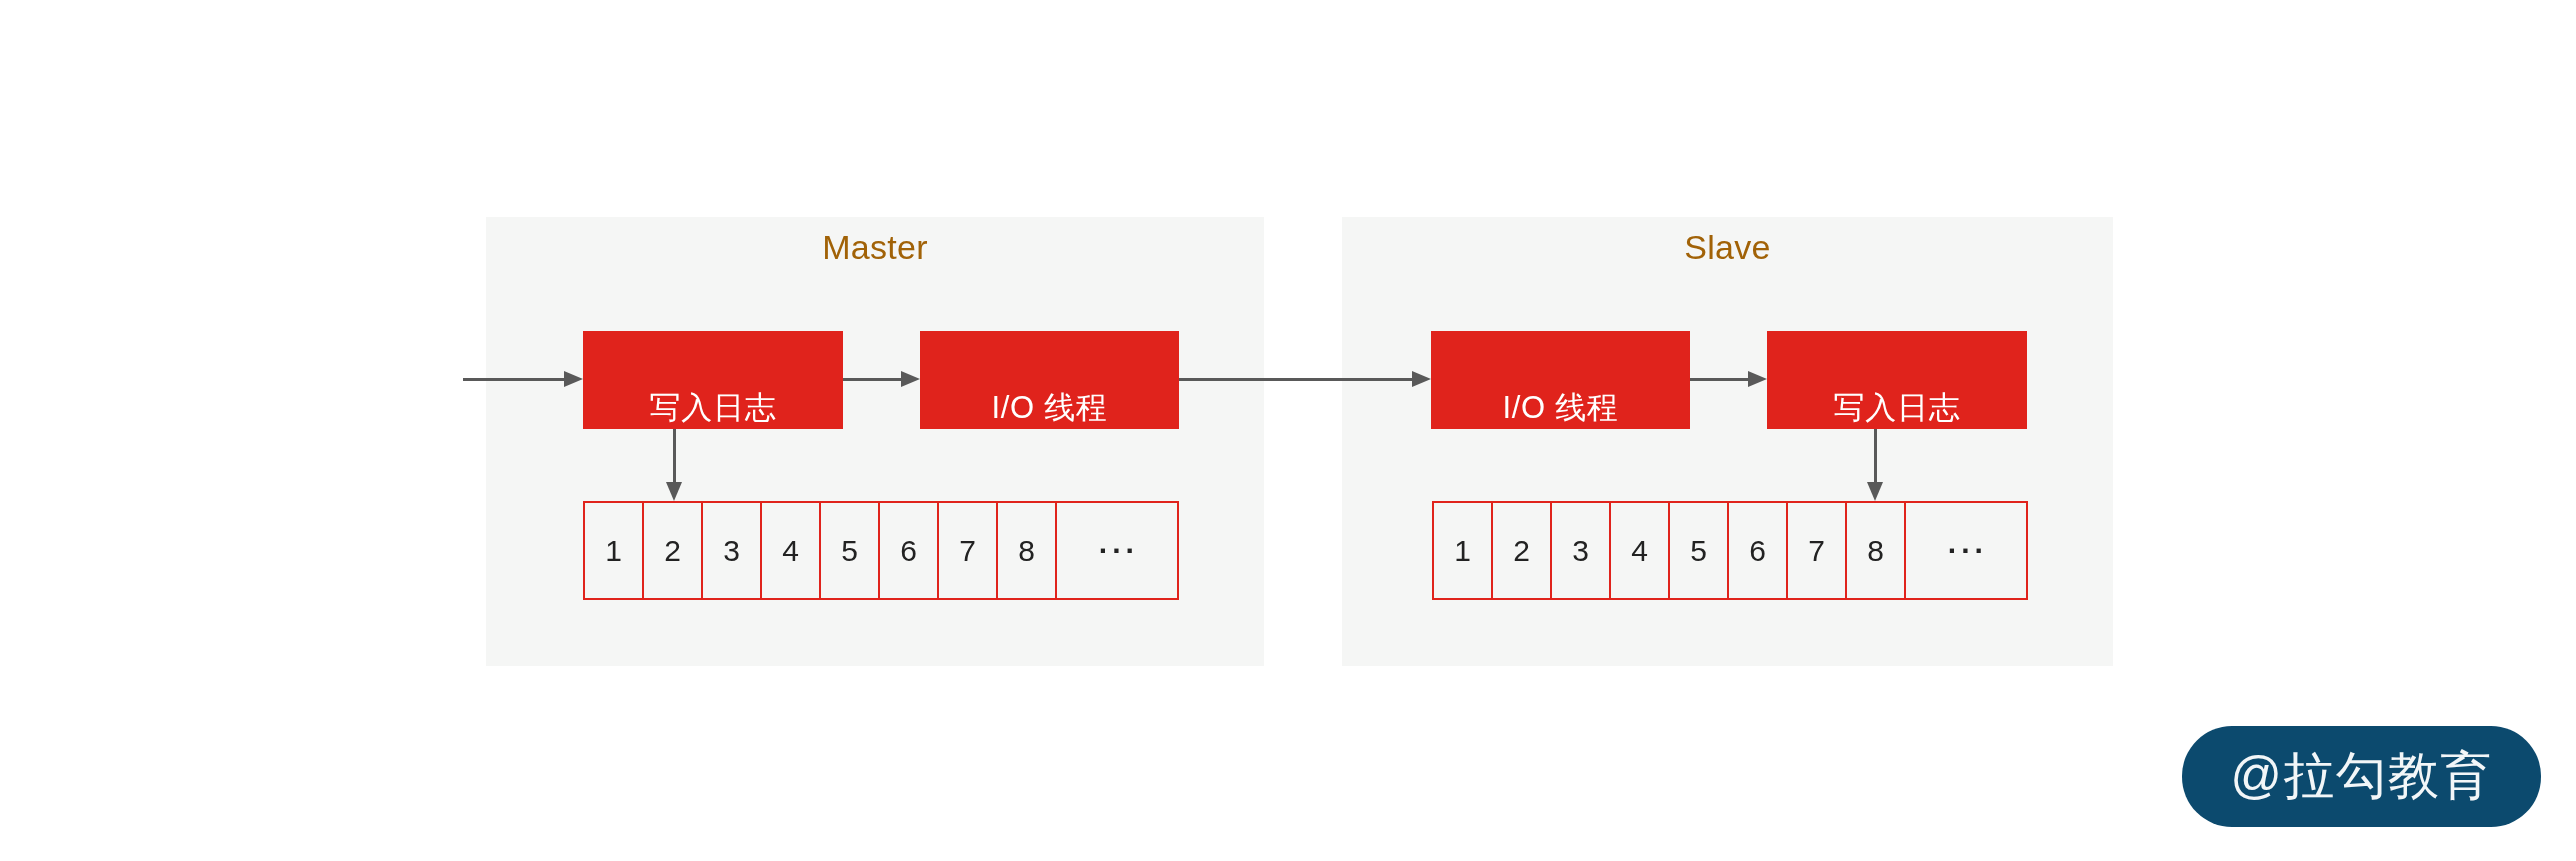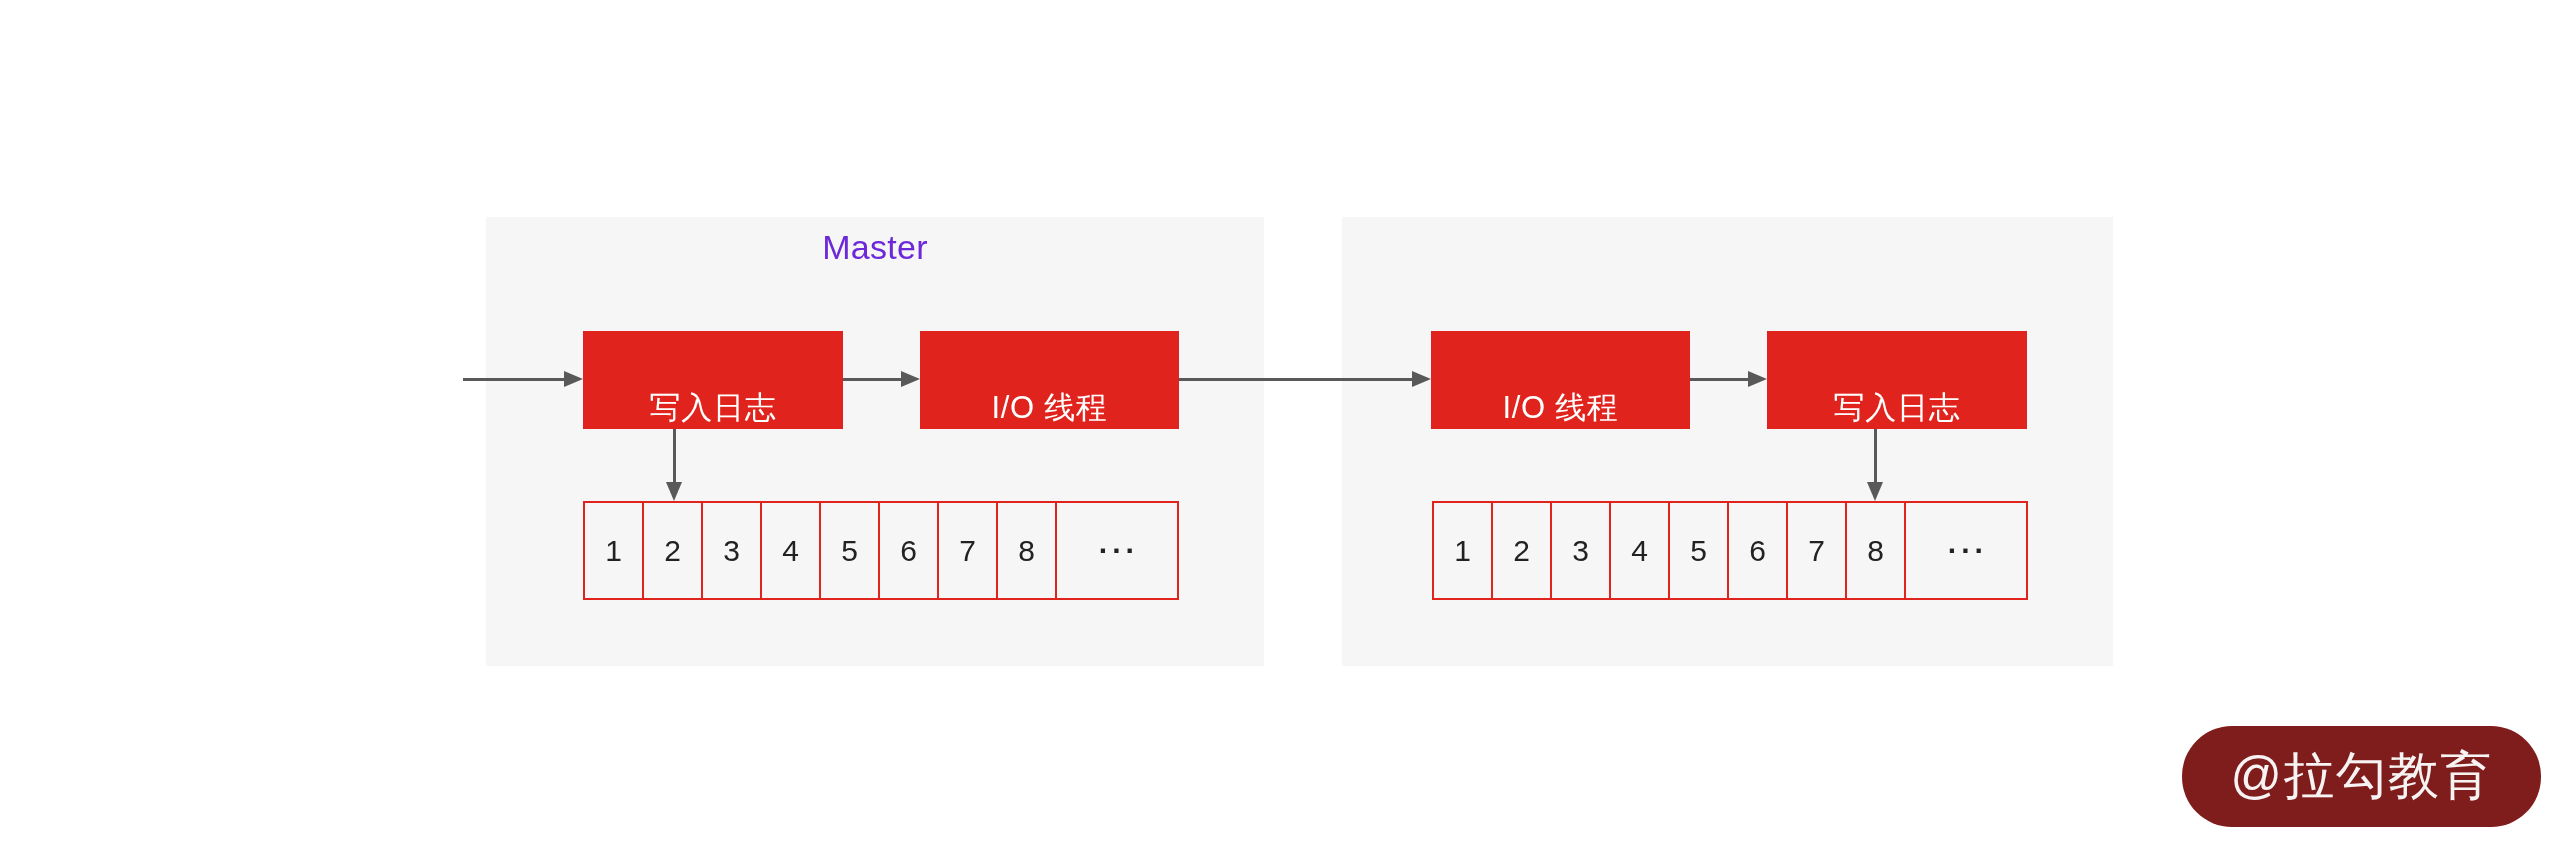--- a/index.html
+++ b/index.html
@@ -18,21 +18,21 @@
     background: #f5f6f5;
   }
   .panel-title {
     position: absolute;
     top: 228px;
     margin: 0;
     text-align: center;
     font-size: 34px;
     line-height: 39px;
     font-weight: 500;
-    color: #6d28d9;
+    color: #a16207;
     letter-spacing: 0.3px;
   }
   .redbox {
     position: absolute;
     top: 331px;
     height: 98px;
     background: #e0231c;
     color: #ffffff;
     display: flex;
     align-items: flex-end;
@@ -87,39 +87,40 @@
     border-right: 8.7px solid transparent;
     border-top: 19px solid #595959;
   }
   .watermark {
     position: absolute;
     left: 2182px;
     top: 726px;
     width: 359px;
     height: 101px;
     border-radius: 50px;
-    background: #7f1d1d;
+    background: #0c4a6e;
     display: flex;
     align-items: center;
     justify-content: center;
     color: rgba(255,255,255,0.95);
     font-size: 51px;
     font-weight: 400;
     letter-spacing: 1.3px;
   }
 </style>
 </head>
 <body>
 
 <div class="stage">
 
   <div class="panel" style="left:486px; width:778px;"></div>
   <div class="panel" style="left:1342px; width:771px;"></div>
 
   <h2 class="panel-title" style="left:486px; width:778px;">Master</h2>
+  <h2 class="panel-title" style="left:1342px; width:771px;">Slave</h2>
 
   <div class="redbox" style="left:583px; width:260px;">
     <span>写入日志</span>
   </div>
   <div class="redbox" style="left:920px; width:259px;">
     <span>I/O 线程</span>
   </div>
 
   <div class="redbox" style="left:1431px; width:259px;">
     <span>I/O 线程</span>

